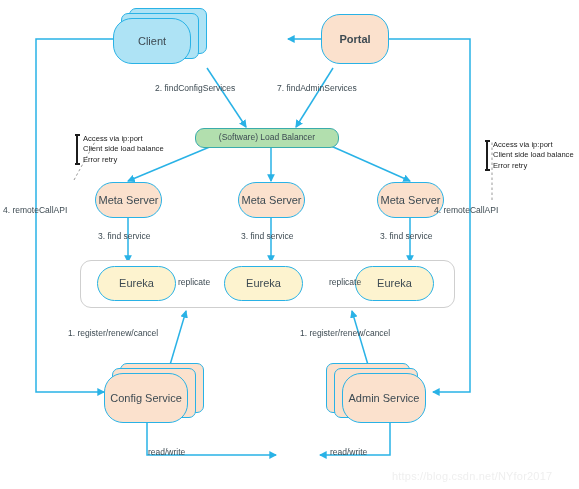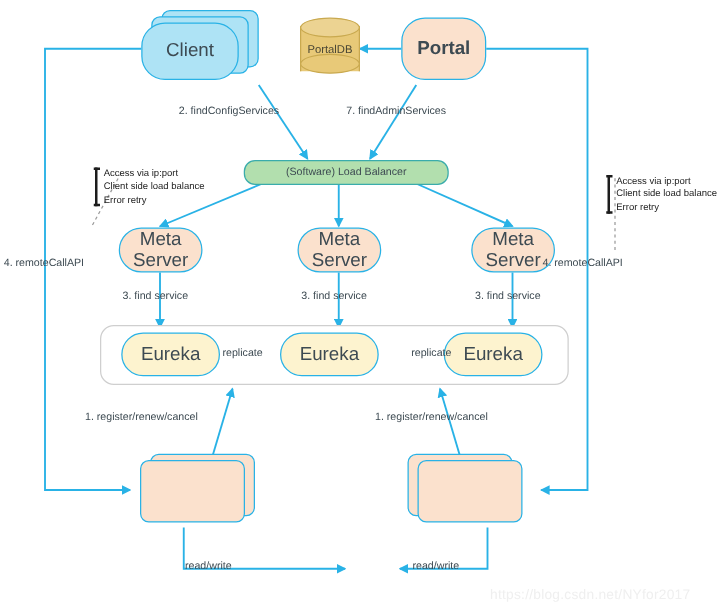--- a/index.html
+++ b/index.html
@@ -22,21 +22,21 @@
     pointer-events: none;
   }
   .node {
     position: absolute;
     box-sizing: border-box;
     display: flex;
     align-items: center;
     justify-content: center;
     text-align: center;
     color: #3d4a52;
-    font-size: 15px;
+    font-size: 11px;
     line-height: 1.15;
     border-radius: 19px;
   }
   
   .box-blue {
     background: #aee3f5;
     border: 1.6px solid #29b2e6;
   }
   .box-peach {
     background: #fbe1cd;
@@ -186,32 +186,26 @@
       <path d="M 492 200 L 492 140"></path>
     </g>
   </svg>
 
   <div class="stack-l box-blue" style="left:129px; top:8px; width:78px; height:46px;"></div>
   <div class="stack-l box-blue" style="left:121px; top:13px; width:78px; height:46px;"></div>
   <div class="node box-blue" style="left:113px; top:18px; width:78px; height:46px;">
     <span>Client</span>
   </div>
 
-  <div class="cyl" style="left:240px; top:14px; width:48px; height:50px;">
-    <div class="body" style="top:7px; height:36px;"></div>
-    <div class="bot" style="top:29px; height:14px;"></div>
-    <div class="top" style="top:0px; height:14px;"></div>
-    <span class="cyl-label">PortalDB</span>
-  </div>
 
   <div class="node box-peach" style="left:321px; top:14px; width:68px; height:50px;font-weight:bold;">
     <span>Portal</span>
   </div>
 
-  <div class="node box-green" style="left:195px; top:128px; width:164px; height:20px; font-size:8.5px;">
+  <div class="node box-green" style="left:195px; top:128px; width:144px; height:20px; font-size:8.5px;">
     <span>(Software) Load Balancer</span>
   </div>
 
   <div class="node box-peach" style="left:95px; top:182px; width:67px; height:36px;">
     <span>Meta Server</span>
   </div>
   <div class="node box-peach" style="left:238px; top:182px; width:67px; height:36px;">
     <span>Meta Server</span>
   </div>
   <div class="node box-peach" style="left:377px; top:182px; width:67px; height:36px;">
@@ -225,26 +219,32 @@
   </div>
   <div class="node box-yellow" style="left:224px; top:266px; width:79px; height:35px;">
     <span>Eureka</span>
   </div>
   <div class="node box-yellow" style="left:355px; top:266px; width:79px; height:35px;">
     <span>Eureka</span>
   </div>
 
   <div class="stack-l box-peach" style="left:120px; top:363px; width:84px; height:50px;"></div>
   <div class="stack-l box-peach" style="left:112px; top:368px; width:84px; height:50px;"></div>
+  <div class="node box-peach" style="left:104px; top:373px; width:84px; height:50px;">
+    <span>Config Service</span>
+  </div>
 
   <div class="stack-l box-peach" style="left:326px; top:363px; width:84px; height:50px;"></div>
   <div class="stack-l box-peach" style="left:334px; top:368px; width:84px; height:50px;"></div>
-
-
-  <div class="elabel" style="left:143px; top:83px;">2. findConfigServices</div>
+  <div class="node box-peach" style="left:342px; top:373px; width:84px; height:50px;">
+    <span>Admin Service</span>
+  </div>
+
+
+  <div class="elabel" style="left:155px; top:83px;">2. findConfigServices</div>
   <div class="elabel" style="left:277px; top:83px;">7. findAdminServices</div>
 
   <div class="elabel" style="left:98px; top:231px;">3. find service</div>
   <div class="elabel" style="left:241px; top:231px;">3. find service</div>
   <div class="elabel" style="left:380px; top:231px;">3. find service</div>
 
   <div class="elabel" style="left:178px; top:277px;">replicate</div>
   <div class="elabel" style="left:329px; top:277px;">replicate</div>
 
   <div class="elabel" style="left:68px; top:328px;">1. register/renew/cancel</div>

